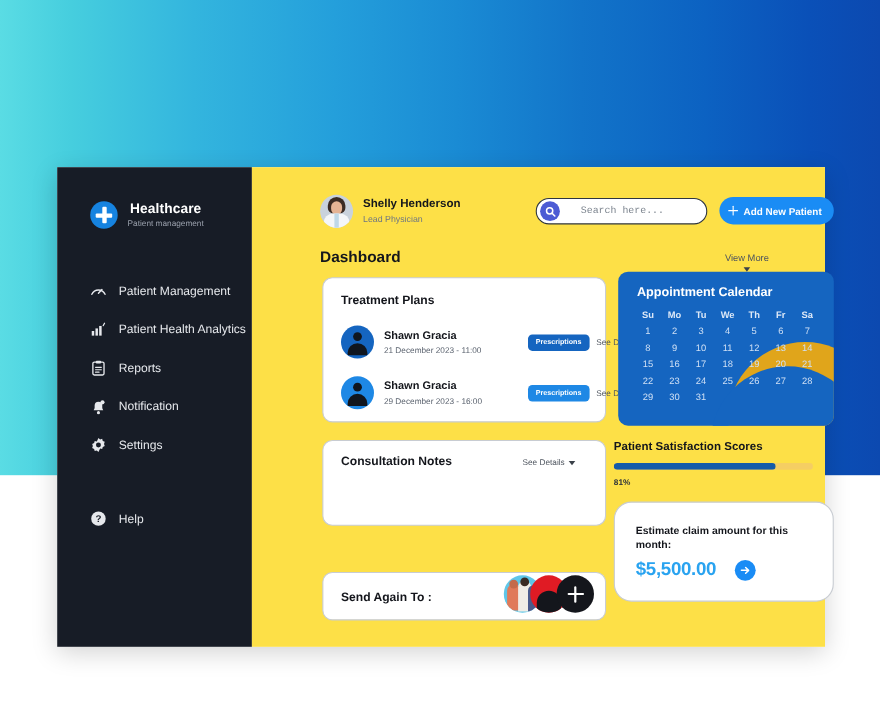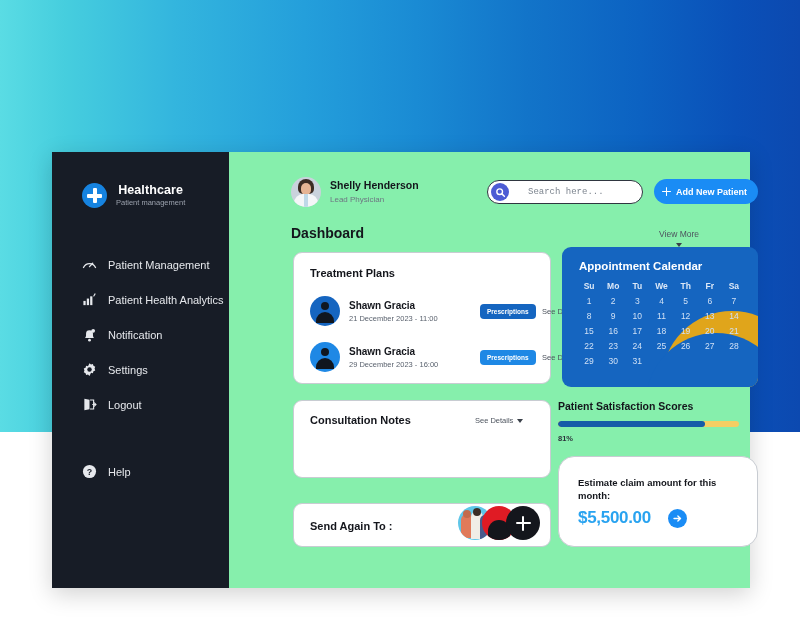--- a/index.html
+++ b/index.html
@@ -51,21 +51,21 @@
   .nav-item {
     display: flex; align-items: center; gap: 11px;
     padding: 0 0 0 30px; height: 35px; cursor: pointer;
   }
   .nav-icon { width: 15px; height: 15px; flex: 0 0 auto; display: block; }
   .nav-icon svg { display: block; width: 15px; height: 15px; }
   .nav-label { color: #E6E8EC; font-size: 11px; white-space: nowrap; }
   .nav-gap { height: 32px; }
 
   
-  .main { position: absolute; left: 177px; top: 0; width: 521px; height: 436px; background: #86efac; }
+  .main { position: absolute; left: 177px; top: 0; width: 521px; height: 436px; background: #fde047; }
 
   .topbar { position: absolute; left: 0; top: 0; width: 521px; height: 62px; }
   .profile { position: absolute; left: 62px; top: 25px; display: flex; align-items: center; gap: 9px; }
   .avatar-doc {
     width: 30px; height: 30px; border-radius: 50%; flex: 0 0 auto;
     background: #C9D2DC; position: relative; overflow: hidden;
   }
   .avatar-doc .hair { position: absolute; left: 7px; top: 2px; width: 16px; height: 15px;
       background: #3B2B24; border-radius: 8px 8px 5px 5px; }
   .avatar-doc .face { position: absolute; left: 10px; top: 6px; width: 10px; height: 12px;
@@ -156,21 +156,21 @@
   .notes-cols { position: absolute; left: 16px; top: 38px; right: 14px; display: flex; gap: 0; }
   .notes-col { flex: 1 1 0; }
   .notes-head { font-size: 8px; font-weight: bold; color: #14161C; white-space: nowrap; }
   .notes-bar { margin-top: 8px; height: 7px; background: #8A9099; border-radius: 1px; }
   .notes-col.c1 .notes-bar { width: 46px; }
   .notes-col.c2 .notes-bar { width: 40px; }
   .notes-col.c3 .notes-bar { width: 46px; }
   .notes-col.c4 .notes-bar { width: 48px; }
 
   
-  .card-send { left: 64px; top: 351px; width: 258px; height: 44px; padding-left: 39px; }
+  .card-send { left: 64px; top: 368px; width: 258px; height: 44px; padding-left: 39px; }
   .card-send .card-title { position: absolute; left: 16px; top: 16px; }
   .send-avatars { position: absolute; left: 164px; top: -3px; width: 92px; height: 44px; }
   .send-av { position: absolute; top: 5px; width: 34px; height: 34px; border-radius: 50%; overflow: hidden; }
   .send-av.a1 { left: 0;  background: #5FC6E8; }
   .send-av.a1 .p1 { position: absolute; left: 3px; top: 8px; width: 12px; height: 24px; background: #E07A5A; border-radius: 6px 6px 0 0; }
   .send-av.a1 .p2 { position: absolute; left: 13px; top: 5px; width: 12px; height: 28px; background: #F0EDE6; border-radius: 6px 6px 0 0; }
   .send-av.a1 .p3 { position: absolute; left: 22px; top: 9px; width: 11px; height: 24px; background: #4A5B8C; border-radius: 5px 5px 0 0; }
   .send-av.a1 .h1 { position: absolute; left: 5px; top: 4px; width: 8px; height: 8px; background: #C46B4C; border-radius: 50%; }
   .send-av.a1 .h2 { position: absolute; left: 15px; top: 2px; width: 8px; height: 8px; background: #3A2C24; border-radius: 50%; }
   .send-av.a2 { left: 24px; background: #E01B24; }
@@ -268,20 +268,30 @@
             <svg viewBox="0 0 16 16">
                 <rect x="1.5" y="9.5" width="2.4" height="4.5" fill="#E6E8EC"></rect>
                 <rect x="5.1" y="7" width="2.4" height="7" fill="#E6E8EC"></rect>
                 <rect x="8.7" y="4.6" width="2.4" height="9.4" fill="#E6E8EC"></rect>
                 <path d="M12.6 4.3 13.9 2" stroke="#E6E8EC" stroke-width="1.2" stroke-linecap="round"></path>
               </svg>
           </span>
           <span class="nav-label">Patient Health Analytics</span>
         </div>
 
+        <div class="nav-item">
+          <span class="nav-icon">
+            <svg viewBox="0 0 16 16">
+                <rect x="2.6" y="2.4" width="10.8" height="12.4" rx="1.4" fill="none" stroke="#E6E8EC" stroke-width="1.3"></rect>
+                <rect x="5.4" y="1" width="5.2" height="2.6" rx="1" fill="#E6E8EC"></rect>
+                <path d="M5.2 7.4h5.6M5.2 9.8h5.6M5.2 12.1h3.4" stroke="#E6E8EC" stroke-width="1.1" stroke-linecap="round"></path>
+              </svg>
+          </span>
+          <span class="nav-label">Reports</span>
+        </div>
 
         <div class="nav-item">
           <span class="nav-icon">
             <svg viewBox="0 0 16 16">
                 <path d="M3.4 11.6c0-.6.9-1 .9-2.3V7.1a3.7 3.7 0 0 1 7.4 0v2.2c0 1.3.9 1.7.9 2.3z" fill="#E6E8EC"></path>
                 <circle cx="8" cy="14" r="1.5" fill="#E6E8EC"></circle>
                 <circle cx="11.9" cy="4" r="2" fill="#E6E8EC"></circle>
               </svg>
           </span>
           <span class="nav-label">Notification</span>
@@ -290,30 +300,20 @@
         <div class="nav-item">
           <span class="nav-icon">
             <svg viewBox="0 0 16 16">
                 <path d="M8 1.2 9.6 2.6l2-.5.6 2 1.9.9-.7 2 .7 2-1.9.9-.6 2-2-.5L8 14.8l-1.6-1.4-2 .5-.6-2-1.9-.9.7-2-.7-2 1.9-.9.6-2 2 .5z" fill="#E6E8EC"></path>
                 <circle cx="8" cy="8" r="2.4" fill="#171C26"></circle>
               </svg>
           </span>
           <span class="nav-label">Settings</span>
         </div>
 
-        <div class="nav-item">
-          <span class="nav-icon">
-            <svg viewBox="0 0 16 16">
-                <path d="M2.5 1.8 8 3v10l-5.5 1.2z" fill="#E6E8EC"></path>
-                <path d="M8.6 3.2h3.8v9.6H8.6" fill="none" stroke="#E6E8EC" stroke-width="1.2"></path>
-                <path d="M11.4 8h3.4M13.2 6.3 14.9 8l-1.7 1.7" fill="none" stroke="#E6E8EC" stroke-width="1.2" stroke-linecap="round"></path>
-              </svg>
-          </span>
-          <span class="nav-label">Logout</span>
-        </div>
 
         <div class="nav-gap"></div>
 
 
         <div class="nav-item">
           <span class="nav-icon">
             <svg viewBox="0 0 16 16">
                 <circle cx="8" cy="8" r="7" fill="#E6E8EC"></circle>
                 <text x="8" y="11.6" text-anchor="middle" font-family="Liberation Sans, sans-serif" font-size="9.5" font-weight="bold" fill="#171C26">?</text>
               </svg>

